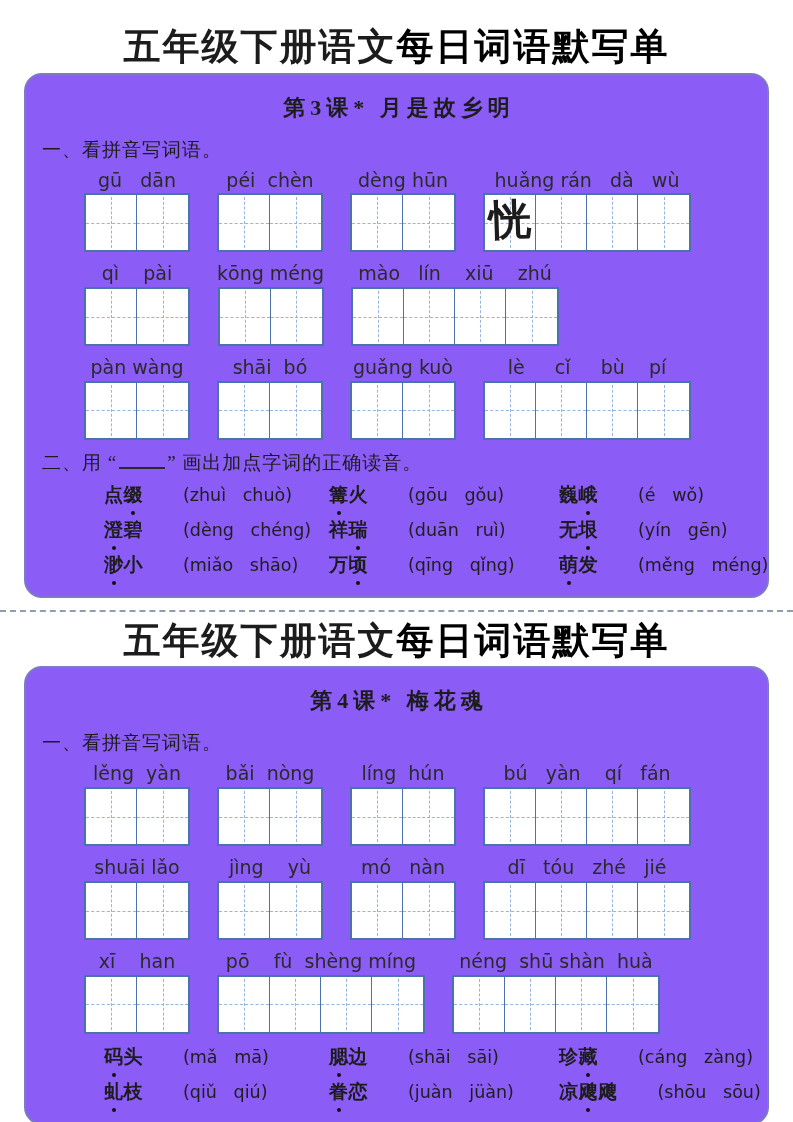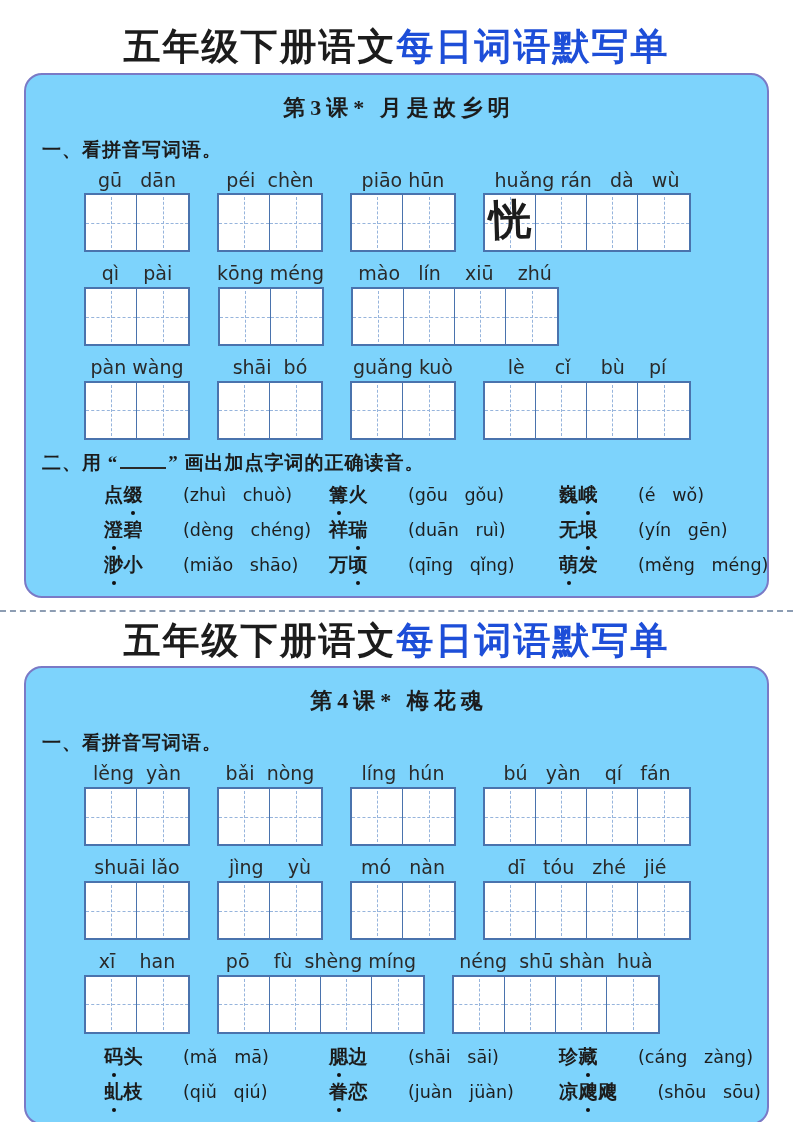--- a/index.html
+++ b/index.html
@@ -10,33 +10,33 @@
     color:#1c1c1c; overflow:hidden;
   }
   .page { padding-top:26px; }
 
   
   .sheet-title {
     text-align:center; font-size:37px; font-weight:900;
     letter-spacing:2px; line-height:1.15; margin-bottom:4px;
     font-family:"Liberation Serif","DejaVu Serif",serif;
   }
-  .sheet-title .red { color:#1d4ed8; }
+  .sheet-title .red { color:#000000; }
 
   
   .frame {
     margin:0 24px; border:2px solid #7a7ac6; border-radius:18px;
-    padding:10px 9px 18px 14px; background:#7dd3fc;
+    padding:10px 9px 18px 14px; background:#8b5cf6;
   }
   .lesson-title {
     text-align:center; font-size:22px; font-weight:700;
     letter-spacing:5px; margin:8px 0 14px 0;
   }
   .part-label {
-    font-size:19px; font-weight:700; margin:0 0 6px 2px;
+    font-size:19px; font-weight:400; margin:0 0 6px 2px;
     letter-spacing:1px;
   }
   .blank-line {
     display:inline-block; width:46px; height:14px;
     border-bottom:2px solid #2a2a2a; margin:0 2px;
   }
 
   
   .rows { margin-left:44px; }
   .pinyin-row { display:flex; gap:27px; align-items:flex-end; margin-bottom:10px; }
@@ -114,21 +114,21 @@
               </div>
             </div>
             <div class="group">
               <div class="pinyin">péi  chèn</div>
               <div class="cells">
                 <div class="cell"></div>
                 <div class="cell"></div>
               </div>
             </div>
             <div class="group">
-              <div class="pinyin">piāo hūn</div>
+              <div class="pinyin">dèng hūn</div>
               <div class="cells">
                 <div class="cell"></div>
                 <div class="cell"></div>
               </div>
             </div>
             <div class="group">
               <div class="pinyin">huǎng rán   dà   wù</div>
               <div class="cells">
                 <div class="cell">
                   <span class="hand">恍</span>

